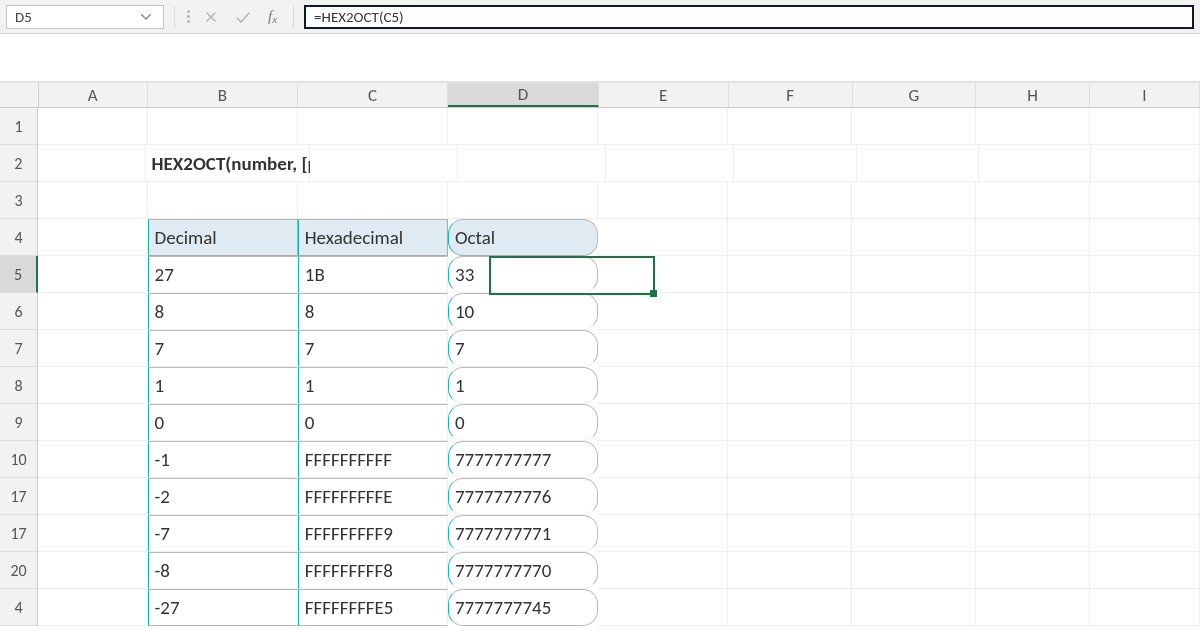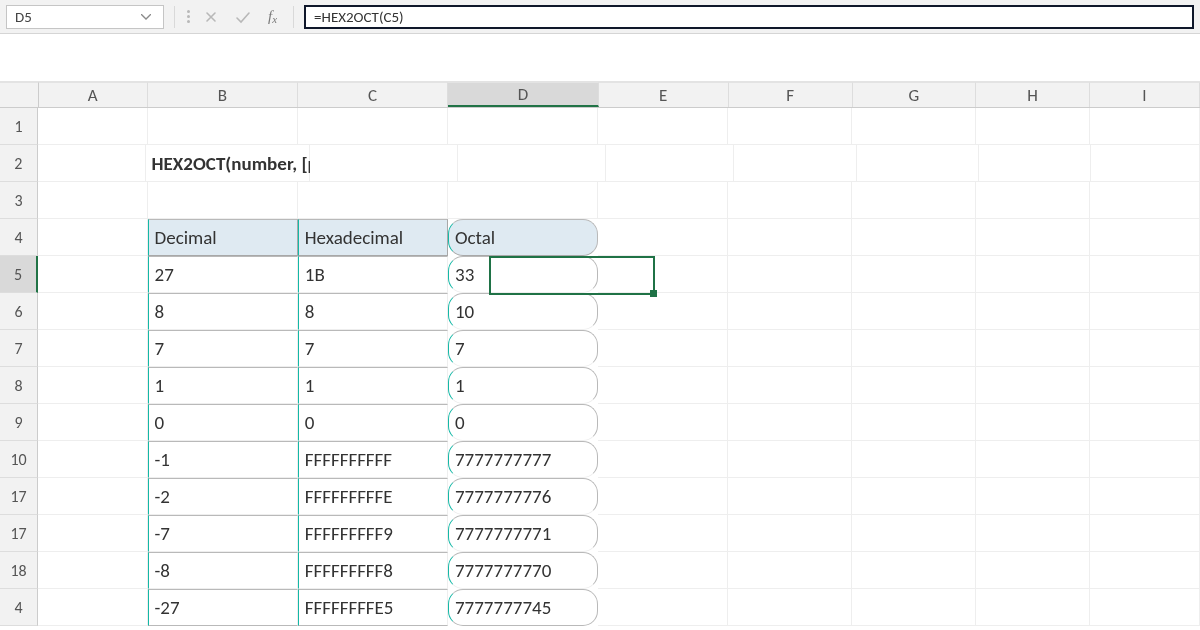--- a/index.html
+++ b/index.html
@@ -307,21 +307,21 @@
     <div class="cell cB btop bleft">-7</div>
     <div class="cell cC btop bleft">FFFFFFFFF9</div>
     <div class="cell cD btop bleft bright">7777777771</div>
     <div class="cell cE"></div>
     <div class="cell cF"></div>
     <div class="cell cG"></div>
     <div class="cell cH"></div>
     <div class="cell cI"></div>
   </div>
   <div class="row">
-    <div class="rowhead">18</div>
+    <div class="rowhead">20</div>
     <div class="cell cA"></div>
     <div class="cell cB btop bleft">-8</div>
     <div class="cell cC btop bleft">FFFFFFFFF8</div>
     <div class="cell cD btop bleft bright">7777777770</div>
     <div class="cell cE"></div>
     <div class="cell cF"></div>
     <div class="cell cG"></div>
     <div class="cell cH"></div>
     <div class="cell cI"></div>
   </div>

